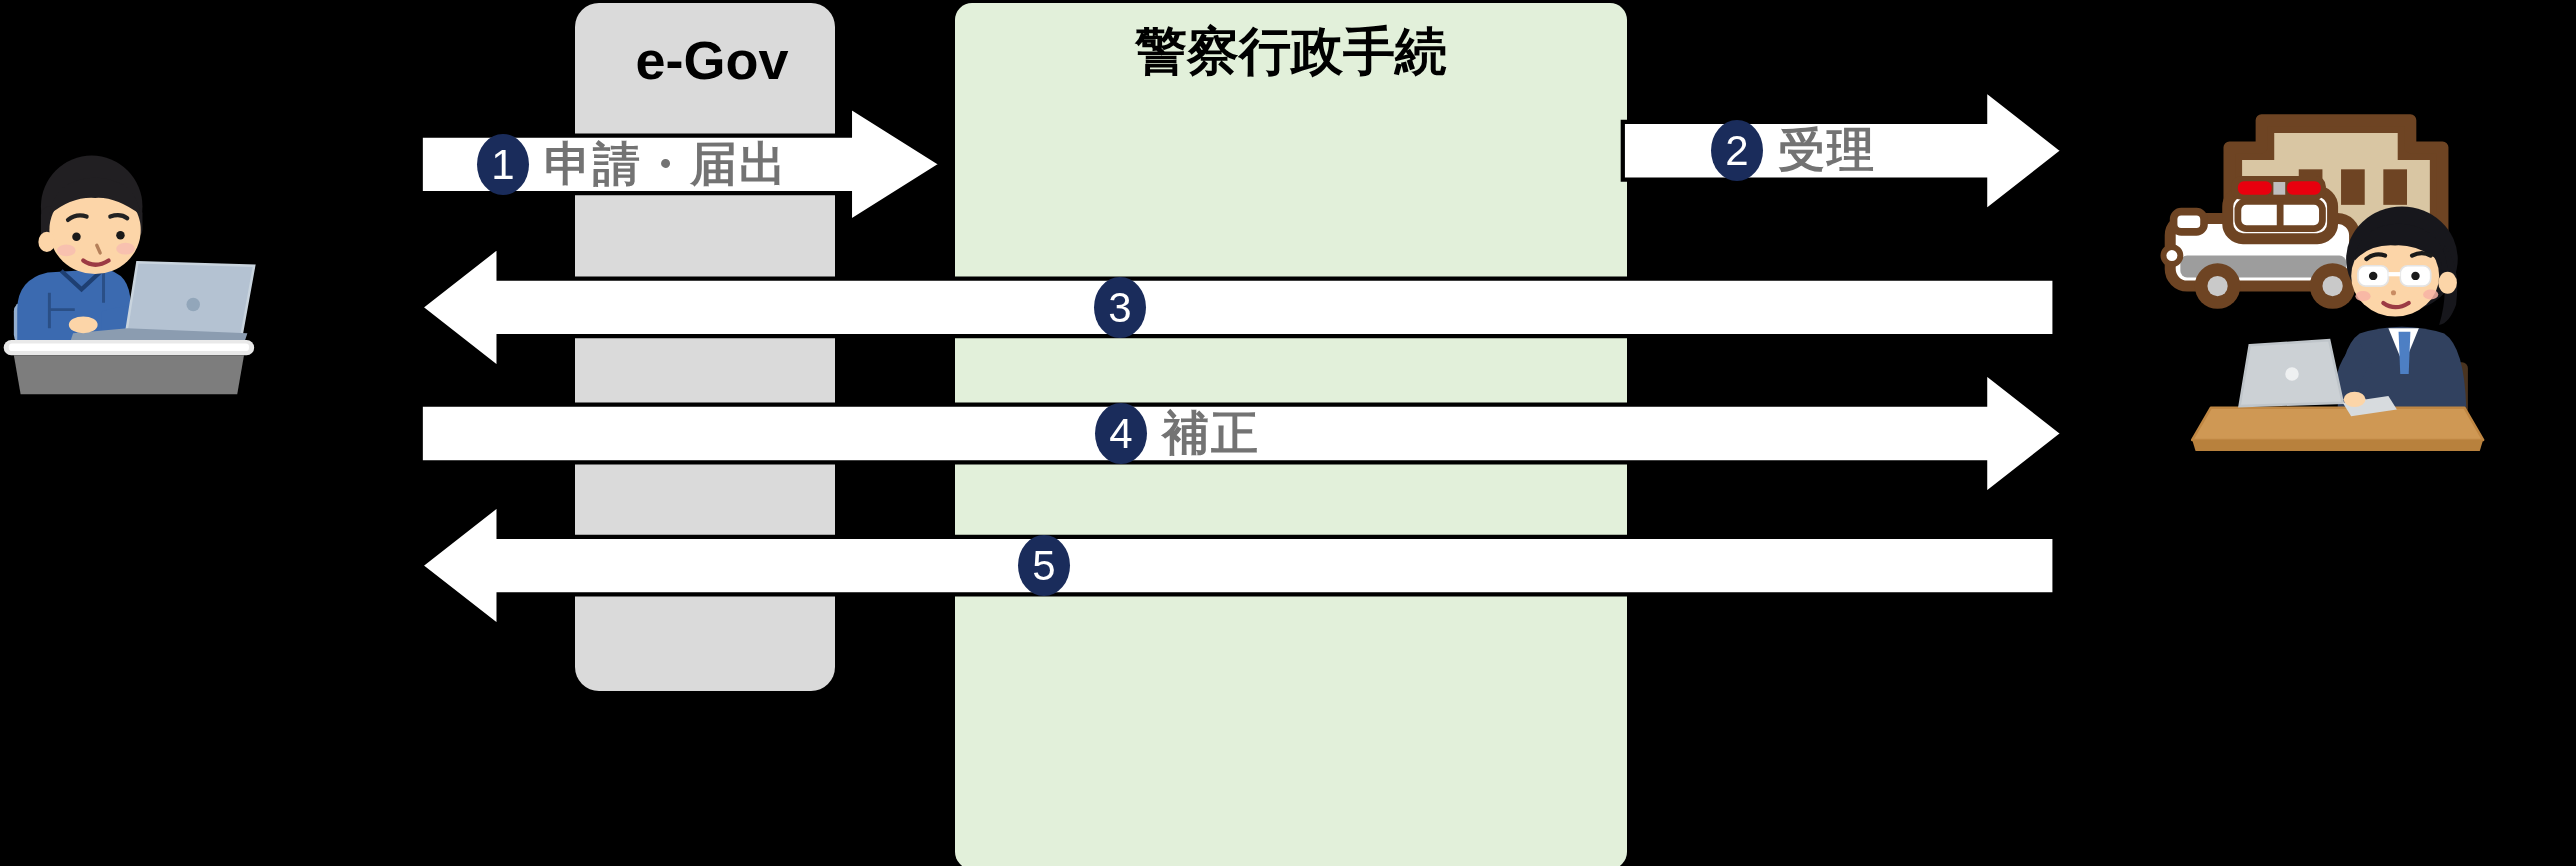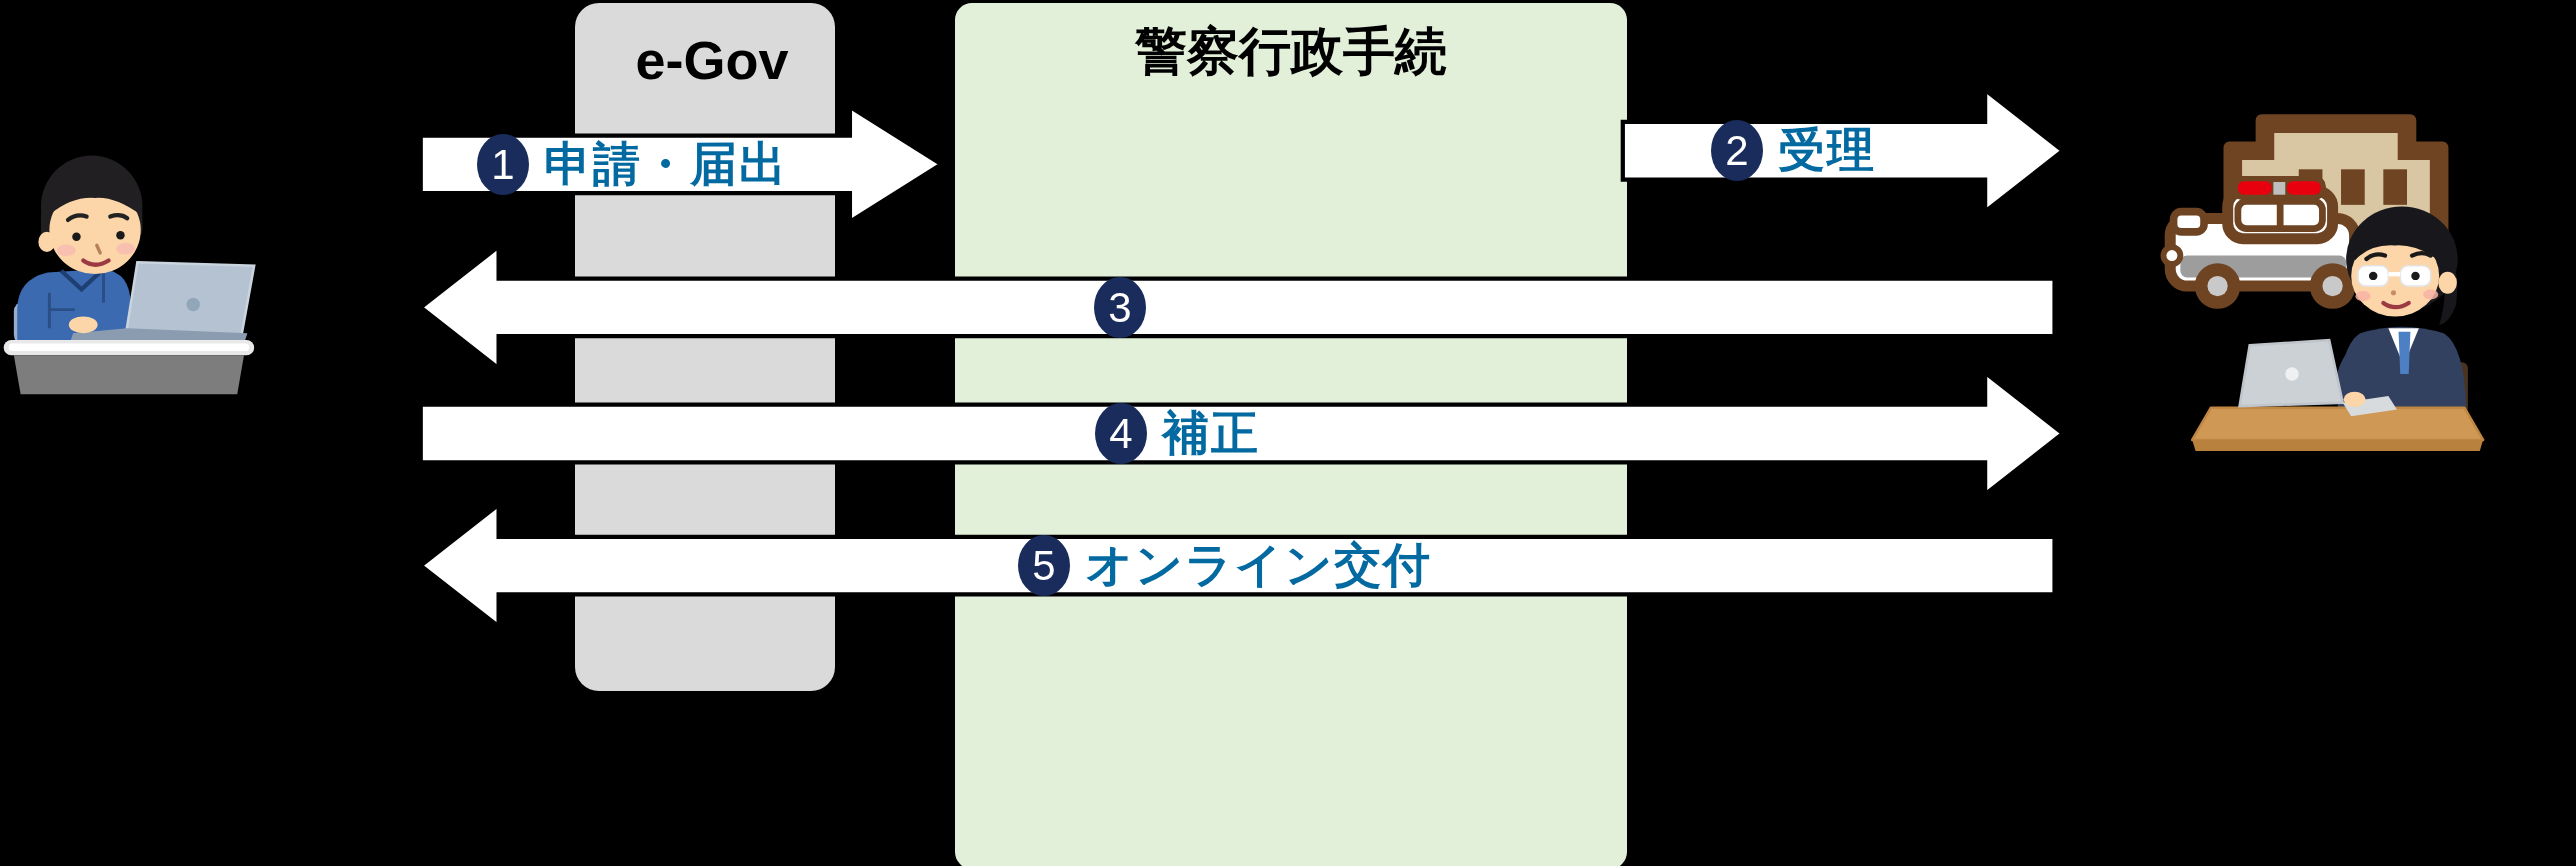--- a/index.html
+++ b/index.html
@@ -8,21 +8,21 @@
   .box{position:absolute;box-sizing:border-box;text-align:center;color:#000;}
   #egov-box{left:575px;top:3.4px;width:260px;height:688px;background:var(--egov,#dadada);border-radius:24px;}
   #egov-box .box-label{margin-top:25.4px;font-size:54px;font-weight:700;padding-left:14px;}
   #system-box{left:955px;top:3.4px;width:672px;height:866px;background:var(--system,#e2f0da);border-radius:17px;}
   #system-box .box-title{margin-top:13.5px;font-size:52px;font-weight:700;line-height:68px;}
   #arrows-layer{position:absolute;left:0;top:0;z-index:2;}
   #arrows-layer polygon{fill:var(--arrowfill,#fff);stroke:var(--arrowline,#000);stroke-width:5;}
   .step{position:absolute;z-index:3;display:flex;align-items:center;gap:15.2px;height:61px;}
   .badge{display:block;width:52px;height:61px;border-radius:50%;background:var(--badge,#1a2c5b);
          color:#fff;font-size:42px;line-height:61px;text-align:center;font-weight:400;}
-  .step-label{font-size:47px;font-weight:700;color:#0369a1;white-space:nowrap;letter-spacing:1.7px;}
+  .step-label{font-size:47px;font-weight:700;color:#737373;white-space:nowrap;letter-spacing:1.7px;}
   #step-1{left:477px;top:134px;}
   #step-2{left:1711px;top:120px;}
   #step-3{left:1094px;top:277px;}
   #step-4{left:1095px;top:403px;}
   #step-5{left:1018px;top:535px;}
   .illus{position:absolute;z-index:2;}
   #citizen-illustration{left:1.7px;top:142px;}
   #police-illustration{left:2133px;top:110px;}
 </style>
 </head>
@@ -58,21 +58,20 @@
   </div>
   <div class="step" id="step-3">
     <span class="badge">3</span>
   </div>
   <div class="step" id="step-4">
     <span class="badge">4</span>
     <span class="step-label">補正</span>
   </div>
   <div class="step" id="step-5">
     <span class="badge">5</span>
-    <span class="step-label">オンライン交付</span>
   </div>
 
   <svg class="illus" id="citizen-illustration" width="264" height="254" viewBox="0 0 312 300">
     <rect x="14" y="188" width="34" height="52" rx="12" fill="#93aed0"></rect>
     <path d="M18,240 L18,198 Q18,162 54,154 L120,150 Q152,154 152,192 L152,240 Z" fill="#3b6ab0"></path>
     <polyline points="70,152 94,174 120,150" fill="none" stroke="#1e3f72" stroke-width="5"></polyline>
     <path d="M56,178 v42 M56,198 h30 M120,154 v36" fill="none" stroke="#2a4f86" stroke-width="3.5"></path>
     <path d="M118,200 Q150,190 174,198 L176,216 Q144,224 118,226 Z" fill="#3b6ab0"></path>
     <circle cx="106" cy="76" r="60" fill="#211f22"></circle>
     <rect x="46" y="76" width="22" height="48" rx="10" fill="#211f22"></rect>

